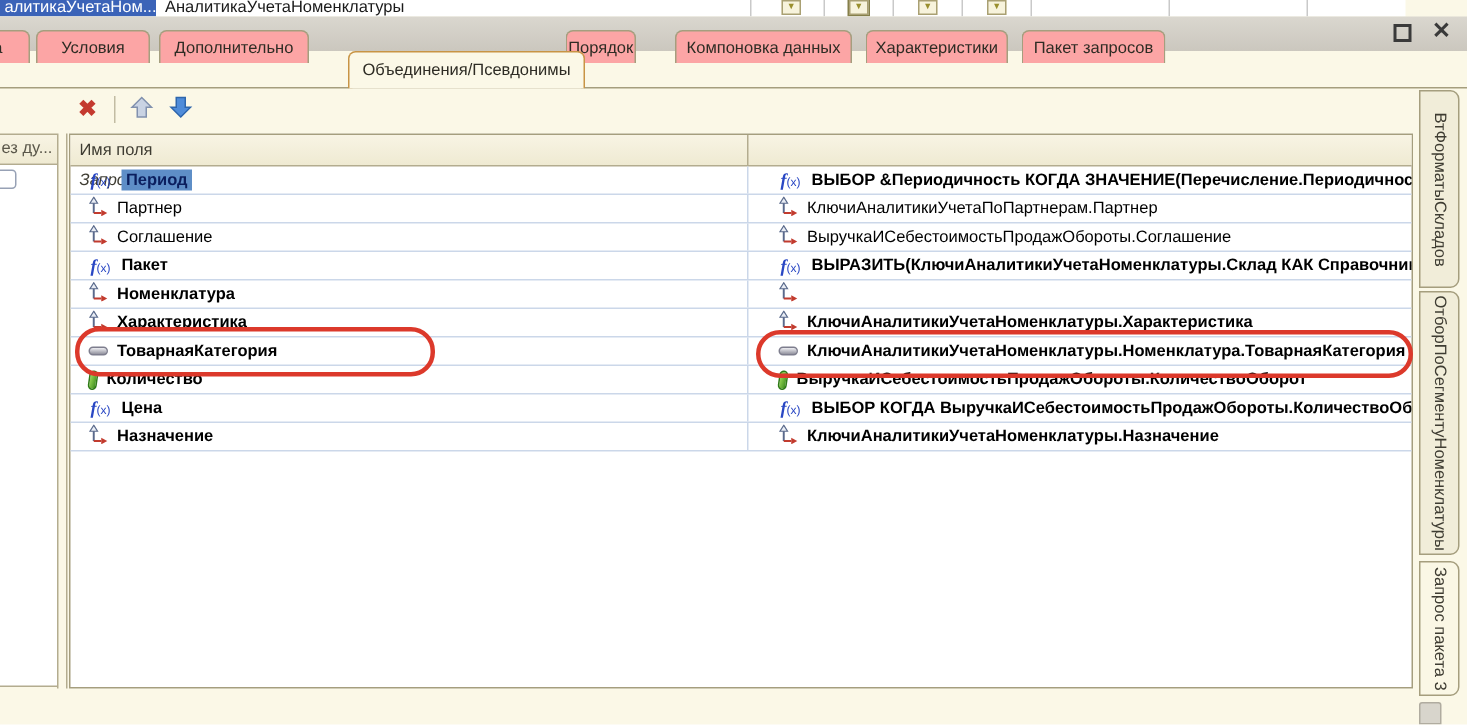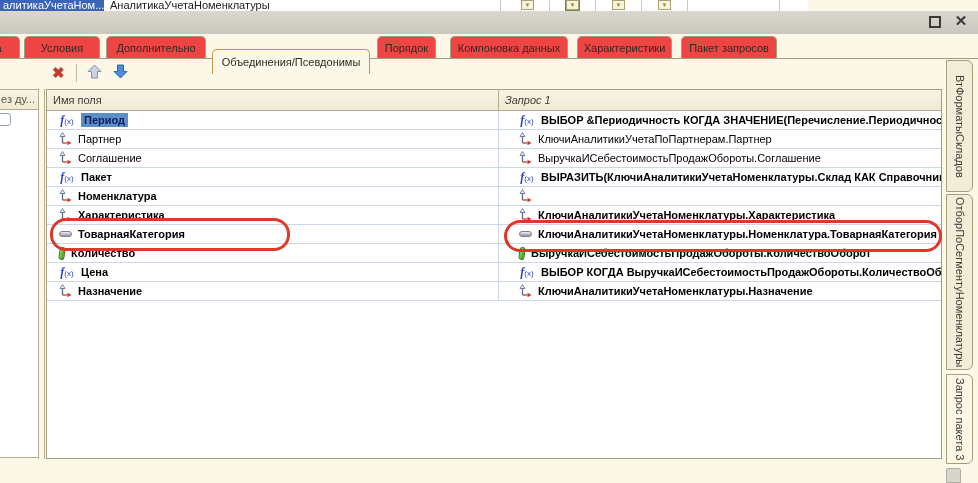--- a/index.html
+++ b/index.html
@@ -4,46 +4,46 @@
 <style>
   * { margin:0; padding:0; box-sizing:border-box; }
   html,body { width:978px; height:483px; }
   body {
     position:relative; overflow:hidden;
     background:#FBF8E7;
     font-family:"Liberation Sans", sans-serif;
     font-size:11px; color:#000;
   }
   
-  .sliver { position:absolute; left:0; top:0; width:808px; height:11px; background:#FFFFFF; overflow:hidden; }
+  .sliver { position:absolute; left:0; top:0; width:937px; height:11px; background:#FFFFFF; overflow:hidden; }
   .sl-cell1 { position:absolute; left:0; top:0; width:104px; height:11px; background:#3B63B8; color:#fff; line-height:10px; padding-left:3px; white-space:nowrap; overflow:hidden; }
   .sl-cell2 { position:absolute; left:110px; top:0; height:11px; line-height:10px; color:#1A1A1A; white-space:nowrap; }
   .sl-line { position:absolute; top:0; width:1px; height:11px; background:#C9C9C9; }
   .sl-dd { position:absolute; top:0; width:13px; height:10px; background:#F7F3DC; border:1px solid #A9A073; font-size:6px; line-height:8px; text-align:center; color:#9A8F2E; padding:0; }
   .sl-dd.focus { outline:1px solid #857F4A; }
   
   .titlebar { position:absolute; left:0; top:11px; width:978px; height:23px; background:linear-gradient(#DAD7CF,#CBC7BE); }
   .wbtn-max { position:absolute; left:929px; top:16px; width:12px; height:12px; border:2px solid #3A3A3A; background:transparent; }
   .wbtn-close { position:absolute; left:952px; top:12px; width:18px; height:18px; font-size:15px; font-weight:bold; color:#3A3A3A; line-height:18px; text-align:center; }
   
-  .tab { position:absolute; top:36px; height:22px; background:#ef4444; border:1px solid #A59E7E; border-bottom:none; border-radius:5px 5px 0 0; display:flex; align-items:center; justify-content:center; color:#2E2C24; white-space:nowrap; overflow:hidden; }
-  .tab.active { top:49px; height:25px; background:#FBF8E7; border:1px solid #C89445; border-bottom:none; z-index:3; }
+  .tab { position:absolute; top:20px; height:22px; background:#fca5a5; border:1px solid #A59E7E; border-bottom:none; border-radius:5px 5px 0 0; display:flex; align-items:center; justify-content:center; color:#2E2C24; white-space:nowrap; overflow:hidden; }
+  .tab.active { top:34px; height:25px; background:#FBF8E7; border:1px solid #C89445; border-bottom:none; z-index:3;margin-left:20px; }
   .tabline { position:absolute; left:0; top:58px; width:978px; height:1px; background:#A59E7E; z-index:1; }
   
   .tb-x { position:absolute; left:52px; top:64px; font-size:15px; font-weight:bold; color:#C43A2F; background:none; border:none; line-height:18px; }
   .tb-sep { position:absolute; left:76px; top:64px; width:1px; height:18px; background:#C2BCA3; }
   .tb-btn { position:absolute; top:62px; width:20px; height:20px; background:none; border:none; padding:1px; }
   
   .lp-head { position:absolute; left:0; top:89px; width:38px; height:21px; background:linear-gradient(#F8F4E4,#EFEAD2); border-top:1px solid #B3AC8F; border-bottom:1px solid #B3AC8F; color:#5A574A; line-height:19px; padding-left:1px; overflow:hidden; white-space:nowrap; }
   .lp-body { position:absolute; left:0; top:110px; width:38px; height:348px; background:#fff; border-bottom:1px solid #B3AC8F; }
   .lp-box { position:absolute; left:-8px; top:113px; width:19px; height:13px; border:1px solid #97A1B5; border-radius:3px; background:#fff; }
   .vsep { position:absolute; top:89px; width:1px; height:370px; background:#B3AC8F; }
   
   .tbl { position:absolute; left:46px; top:89px; width:896px; height:370px; background:#fff; border:1px solid #A59E7E; }
-  .thead { display:flex; height:21px; background:linear-gradient(#F8F4E4,#EFEAD2); border-bottom:1px solid #B3AC8F; color:#3E3C32; }
+  .thead { display:flex; height:21px; background:linear-gradient(#F8F4E4,#EFEAD2); border-bottom:1px solid #B3AC8F; color:#3E3C32;flex-direction:column; }
   .th1 { width:452px; border-right:1px solid #B3AC8F; padding-left:6px; line-height:20px; }
   .th2 { flex:1; padding-left:6px; line-height:20px;font-style:italic; }
   .trow { display:flex; height:19px; border-bottom:1px solid #CBD7E9; }
   .tcell { display:flex; align-items:center; overflow:hidden; white-space:nowrap; }
   .cname { width:452px; border-right:1px solid #CBD7E9; padding-left:12px; }
   .cquery { flex:1; padding-left:20px; }
   .txt.b { font-weight:bold; }
   .selspan { background:#5E8EC7; color:#0B1F5E; padding:1px 3px; }
   .ic { margin-right:6px; flex:0 0 auto; }
   .ic-fx { color:#2947C4; font-size:12px; width:16px; display:inline-block; text-align:center; }
@@ -81,21 +81,21 @@
 
 <div class="titlebar"></div>
 <div class="wbtn-max"></div>
 <div class="wbtn-close">✕</div>
 
 <div class="tabline"></div>
 <div class="tab" style="left:-28px;width:48px">ка</div>
 <div class="tab" style="left:24px;width:76px">Условия</div>
 <div class="tab" style="left:106px;width:100px">Дополнительно</div>
 <div class="tab active" style="left:212px;width:158px">Объединения/Псевдонимы</div>
-<div class="tab" style="left:377px;width:59px">Порядок</div>
+<div class="tab" style="left:377px;width:47px">Порядок</div>
 <div class="tab" style="left:450px;width:118px">Компоновка данных</div>
 <div class="tab" style="left:577px;width:95px">Характеристики</div>
 <div class="tab" style="left:681px;width:96px">Пакет запросов</div>
 
 <button class="tb-x">✖</button>
 <div class="tb-sep"></div>
 <button class="tb-btn" style="left:84px">
   <svg width="17" height="17" viewBox="0 0 17 17">
     <path d="M8.5 2 L15 8.5 L11.5 8.5 L11.5 15 L5.5 15 L5.5 8.5 L2 8.5 Z" fill="#C9D3E3" stroke="#8191AE" stroke-width="1"></path>
   </svg>

